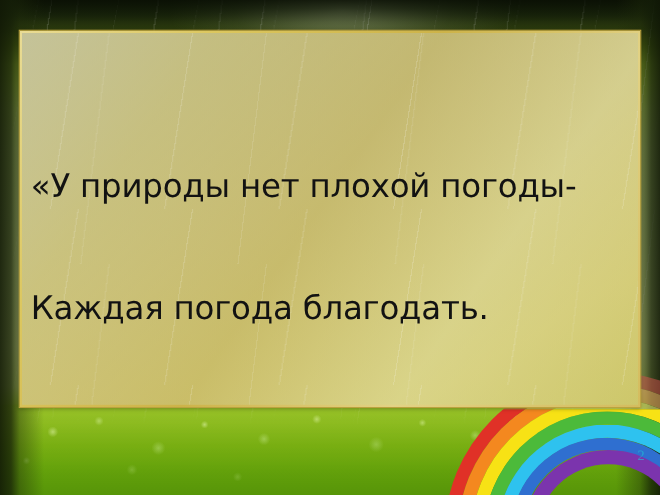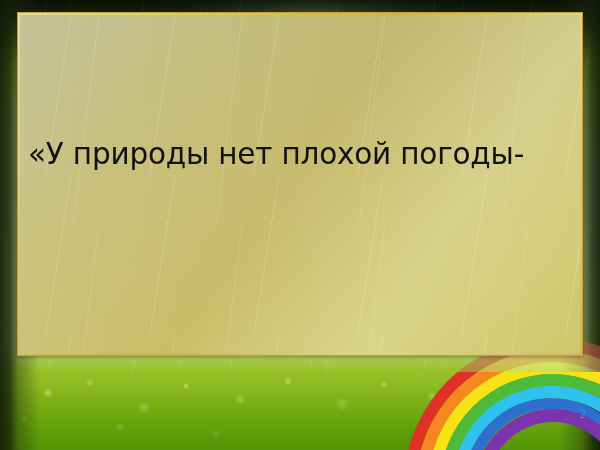--- a/index.html
+++ b/index.html
@@ -142,21 +142,21 @@
     position: absolute;
     left: 0; top: 0; width: 300px; height: 170px;
     overflow: hidden;
     clip-path: polygon(0 0, 300px 0, 300px 34px, 0 34px);
   }
 
   
   .frame {
     position: absolute;
     left: 17px;
-    top: 12px;
+    top: 27px;
     width: 566px;
     height: 344px;
     box-sizing: border-box;
     border: 1px solid #bba23f;
     padding: 2px;
     background: linear-gradient(125deg, #e9dc95 0%, #dcc75f 22%, #cdb349 48%, #e2d284 72%, #d4bc5e 100%);
     box-shadow: 0 1px 4px rgba(0,0,0,0.35);
   }
   .panel {
     position: relative;
@@ -249,20 +249,21 @@
       </div>
     </div>
   </div>
 
   <div class="frame">
     <div class="panel">
       <div class="panel-rain"></div>
 
       <div class="quote-block">
         <span class="quote-line">«У природы нет плохой погоды-</span>
+        <span class="quote-line">Каждая погода благодать.</span>
         
         
         
         
       </div>
     </div>
   </div>
 
   <div class="slide-number">2</div>
 

